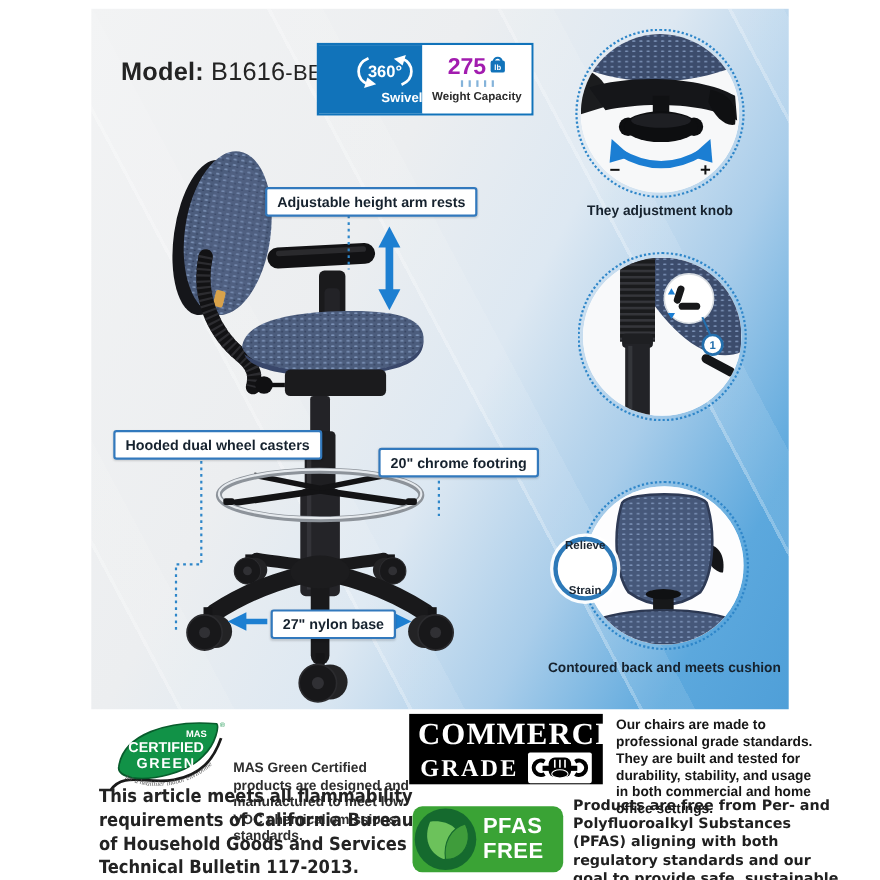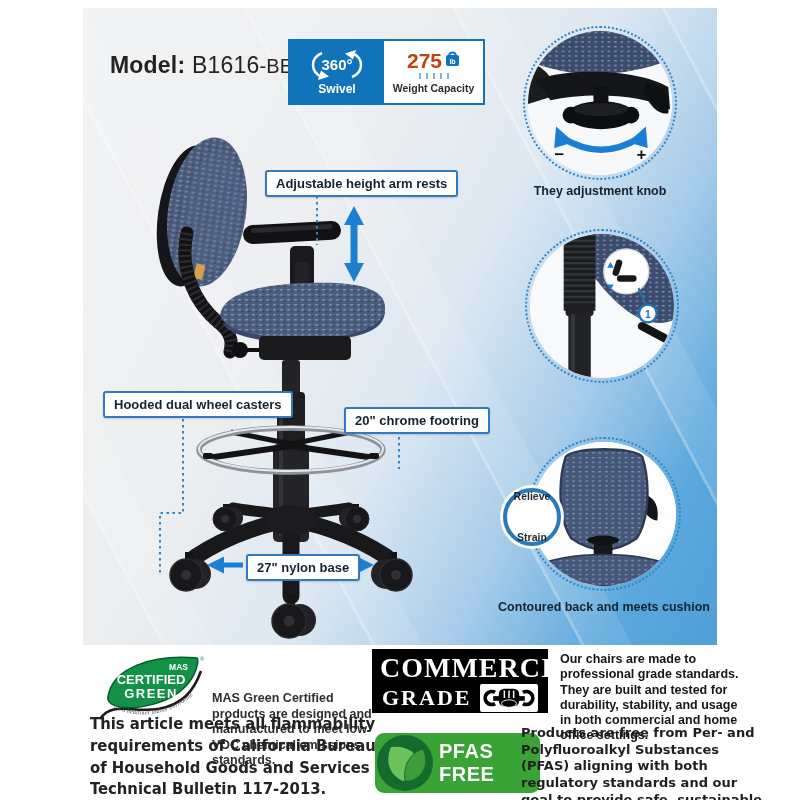--- a/index.html
+++ b/index.html
@@ -12,25 +12,25 @@
   .streaks { position:absolute; inset:0;
     background:repeating-linear-gradient(62deg, rgba(255,255,255,0) 0 70px, rgba(255,255,255,.30) 70px 73px, rgba(255,255,255,.10) 73px 115px, rgba(255,255,255,0) 115px 185px); }
 
   
   .model-title { position:absolute; left:27px; top:44px; font-size:23px; color:#232323; letter-spacing:.2px; }
   .model-label { font-weight:800; }
   .model-number { font-weight:400; }
   .model-suffix { font-size:20px; font-weight:400; }
 
   .cap-badge { position:absolute; left:205px; top:31px; display:flex; border:2.5px solid #1173ba; background:#fff; height:66px; }
-  .swivel-cell { width:94px; background:#1173ba; color:#fff; display:flex; flex-direction:column; align-items:center; justify-content:center; gap:1px; }
+  .swivel-cell { width:94px; background:#1173ba; color:#fff; display:flex; flex-direction:column; align-items:flex-end; justify-content:center; gap:1px; }
   .swivel-label { font-size:12px; font-weight:700; }
   .weight-cell { width:99px; background:#fff; display:flex; flex-direction:column; align-items:center; justify-content:center; }
   .weight-top { display:flex; align-items:flex-start; gap:3px; }
-  .weight-value { font-size:21px; font-weight:800; color:#c2410c; line-height:1; }
+  .weight-value { font-size:21px; font-weight:800; color:#a21caf; line-height:1; }
   .ticks { display:flex; margin:2px 0 3px; }
   .tick { width:2px; height:6px; background:#84b3da; margin:0 2.5px; }
   .weight-label { font-size:10.5px; font-weight:700; color:#2b2b2b; }
 
   
   .callout-box { position:absolute; background:#fff; border:2px solid #3279bd; border-radius:3px;
     padding:4px 9px; font-size:13px; font-weight:700; color:#16222e; white-space:nowrap;
     box-shadow:0 1px 2px rgba(0,0,0,.15); z-index:5; }
 
   .chair-svg { position:absolute; left:0; top:0; width:634px; height:637px; }
@@ -51,21 +51,21 @@
   .bottom { position:absolute; left:0; top:645px; width:800px; height:155px; background:#fff; }
   .mas-logo { position:absolute; left:98px; top:4px; }
   .mas-text { position:absolute; left:212px; top:10px; width:164px; font-size:12.5px; font-weight:700; line-height:1.24; color:#2e2e2e;margin-top:36px; }
   .comm-badge { position:absolute; left:372px; top:4px; width:176px; height:64px; background:#000; color:#fff; padding:3px 8px 4px; }
   .comm-line1 { font-family:"Liberation Serif", serif; font-weight:900; font-size:28px; letter-spacing:1px; text-align:center; line-height:1.15; }
   .comm-row2 { display:flex; align-items:center; justify-content:space-between; padding:0 2px; }
   .comm-line2 { font-family:"Liberation Serif", serif; font-weight:900; font-size:22px; letter-spacing:2px; line-height:1.1; }
   .comm-icon-box { width:58px; height:28px; background:#fff; border-radius:2px; display:flex; align-items:center; justify-content:center; }
   .comm-text { position:absolute; left:560px; top:7px; width:180px; font-size:12.5px; font-weight:700; line-height:1.22; color:#161616; }
   .flam-text { position:absolute; left:90px; top:68px; width:292px; font-size:16.5px; font-weight:600; line-height:1.32; color:#232323; font-family:"DejaVu Sans", sans-serif; font-stretch:condensed; }
-  .pfas-badge { position:absolute; left:375px; top:88px; width:165px; height:60px; background:#3aa335; border-radius:9px; }
+  .pfas-badge { position:absolute; left:375px; top:88px; width:137px; height:60px; background:#3aa335; border-radius:9px; }
   .pfas-circle { position:absolute; left:2px; top:2px; width:56px; height:56px; border-radius:50%; background:#156a2e; }
   .pfas-lines { position:absolute; left:64px; top:7px; color:#fff; font-weight:800; font-size:20px; line-height:1.15; letter-spacing:.5px; }
   .pfas-text { position:absolute; left:521px; top:80px; width:250px; font-size:13px; font-weight:600; line-height:1.28; color:#1f1f1f; font-family:"DejaVu Sans", sans-serif; }
 </style>
 </head>
 <body>
 
 <div class="canvas">
 
   <div class="panel">
@@ -214,21 +214,21 @@
       </g>
 
       <g fill="#1d7fd1">
         <rect x="138" y="554.5" width="22" height="5"></rect>
         <path d="M124,557 L141,548.5 L141,565.5 Z"></path>
         <rect x="255" y="554.5" width="22" height="5"></rect>
         <path d="M291,557 L274,548.5 L274,565.5 Z"></path>
       </g>
     </svg>
 
-    <div class="callout-box" style="left:158px; top:162px;margin-left:24px;">Adjustable height arm rests</div>
+    <div class="callout-box" style="left:158px; top:162px;">Adjustable height arm rests</div>
     <div class="callout-box" style="left:20px; top:383px;">Hooded dual wheel casters</div>
     <div class="callout-box" style="left:261px; top:399px;">20" chrome footring</div>
     <div class="callout-box" style="left:163px; top:546px;">27" nylon base</div>
 
     <div class="feature-circle" style="left:440px; top:18px;">
       <div class="feature-photo">
         <svg viewBox="0 0 154 154">
           <defs>
             <pattern id="p1" width="7" height="5" patternUnits="userSpaceOnUse">
               <rect width="7" height="5" fill="#3c4c6c"></rect>

